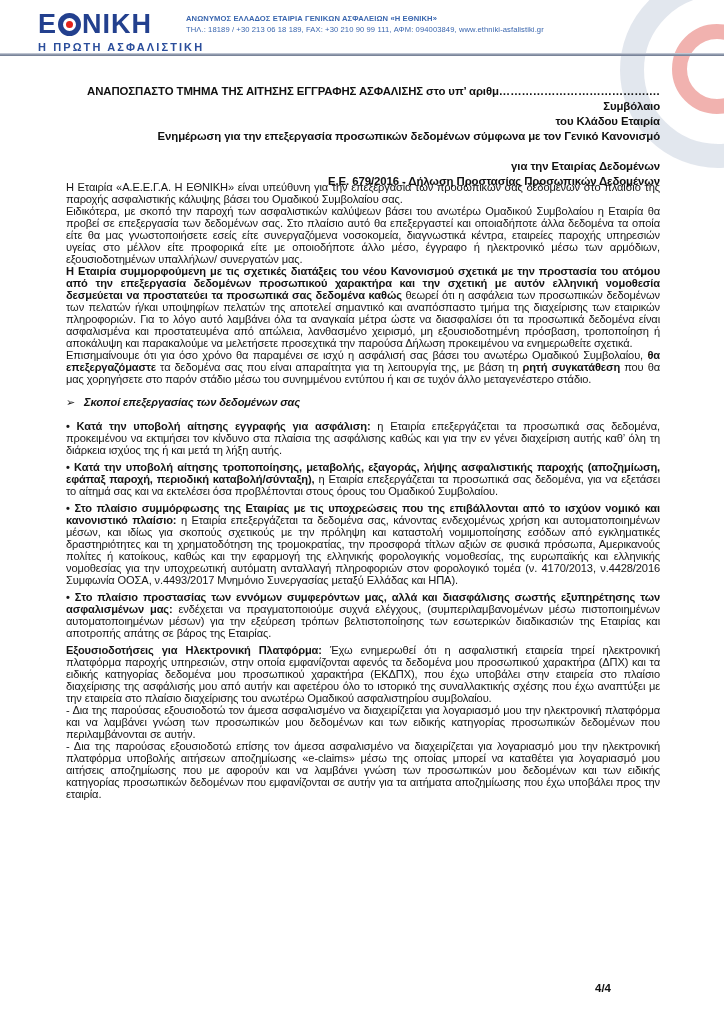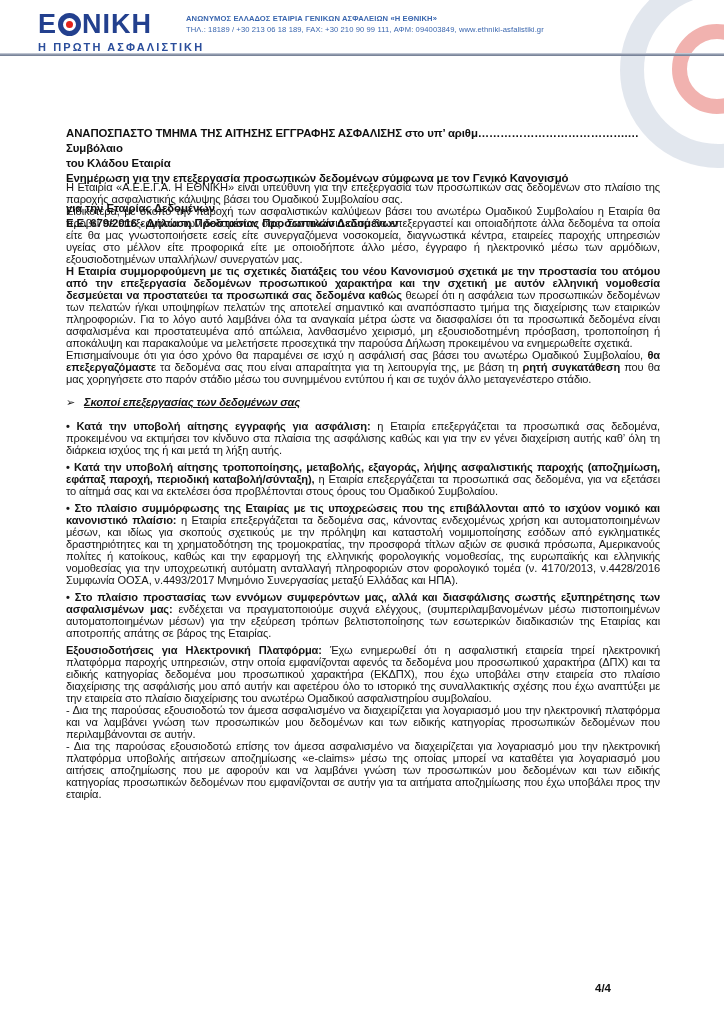--- a/index.html
+++ b/index.html
@@ -13,30 +13,30 @@
   .watermark .ring-red{position:absolute;left:52px;top:52px;width:60px;height:60px;border:15px solid #de5048;border-radius:50%;opacity:.8;}
   .logo{position:absolute;left:38px;top:10px;z-index:2;color:#23408e;}
   .logo-word{font-size:27px;font-weight:800;letter-spacing:1px;line-height:28px;display:flex;align-items:center;}
   .theta{display:inline-block;width:13px;height:13px;border:5px solid #23408e;border-radius:50%;position:relative;margin:0 1px;}
   .theta .dot{position:absolute;left:50%;top:50%;width:7px;height:7px;margin:-3.5px 0 0 -3.5px;background:#e2231a;border-radius:50%;}
   .logo-tagline{font-size:11px;font-weight:700;letter-spacing:2.1px;margin-top:3px;color:#2a4d9b;}
   .company-info{position:absolute;left:186px;top:13px;z-index:2;color:#3a66ae;font-size:7.6px;line-height:11px;letter-spacing:.1px;}
   .company-info .l1{font-weight:700;}
   .header-rule{position:absolute;left:0;top:53px;width:724px;height:3px;z-index:3;background:linear-gradient(#d4d9e2 0%,#8a94a8 55%,#6f7a90 100%);}
   
-  .doc-title{position:absolute;left:66px;top:84px;width:594px;z-index:2;text-align:left;font-weight:700;font-size:11.4px;line-height:15px;color:#101010;letter-spacing:-.1px;margin-top:42px;}
+  .doc-title{position:absolute;left:66px;top:84px;width:594px;z-index:2;text-align:right;font-weight:700;font-size:11.4px;line-height:15px;color:#101010;letter-spacing:-.1px;}
   .doc-title .gap{margin-top:15px;}
   
   .doc-body{position:absolute;left:66px;top:181px;width:594px;z-index:2;font-size:11.1px;line-height:12px;text-align:justify;letter-spacing:-.12px;color:#141414;}
   .doc-body p{margin:0;}
   .doc-body p.bullet{margin-bottom:5px;}
   .doc-body p.heading{margin:11px 0 12px;text-align:left;}
   .b{font-weight:700;}
   .i{font-style:italic;}
-  .u{text-decoration:underline;}
+  .u{}
   .arrow{display:inline-block;margin-right:9px;font-size:11px;text-decoration:none;}
   
   .page-number{position:absolute;left:595px;top:982px;z-index:2;font-weight:700;font-size:11.5px;color:#111;}
 </style>
 </head>
 <body>
 
 <div class="page">
 
   <div class="watermark">

